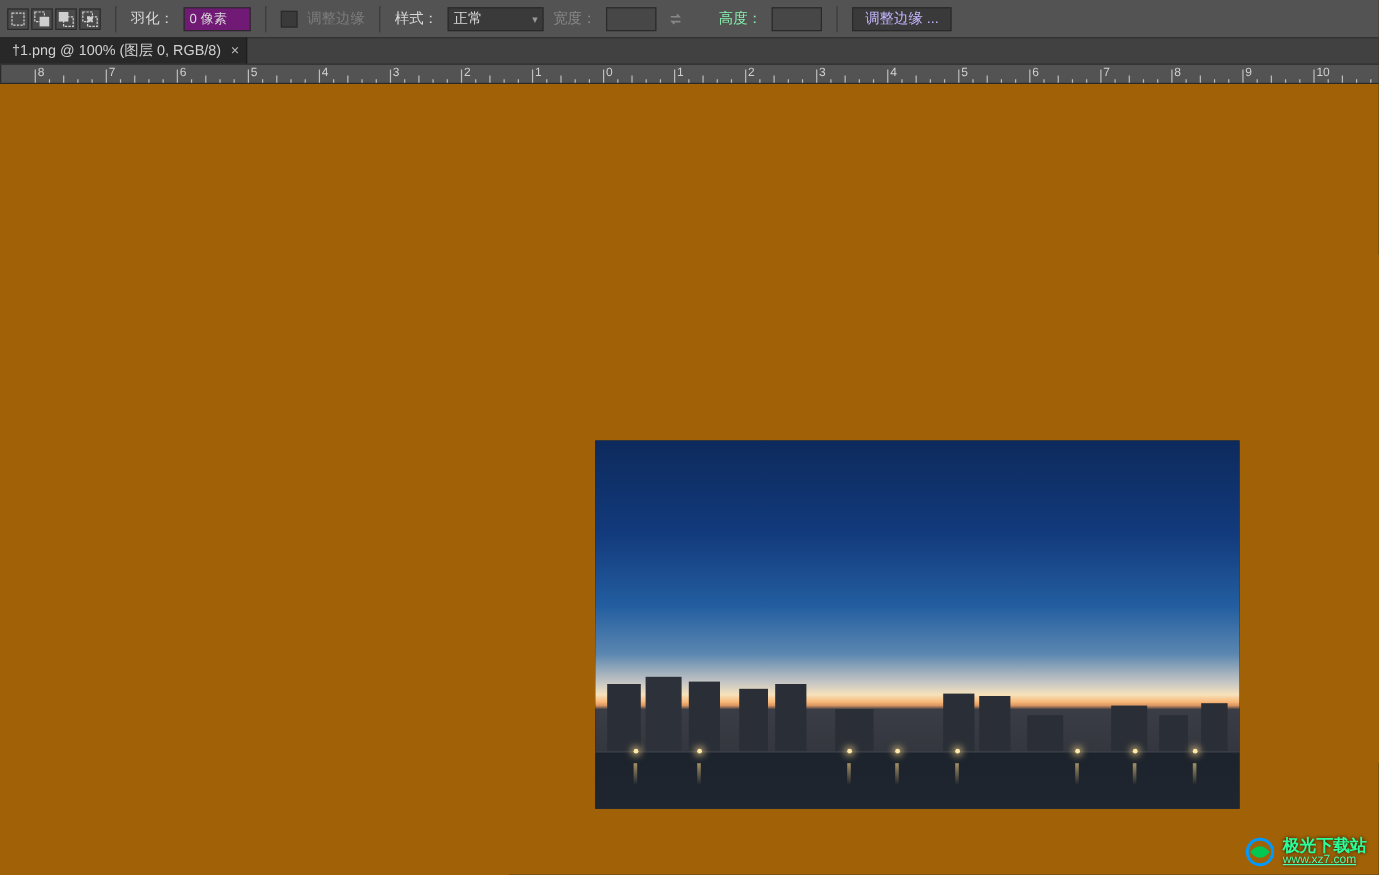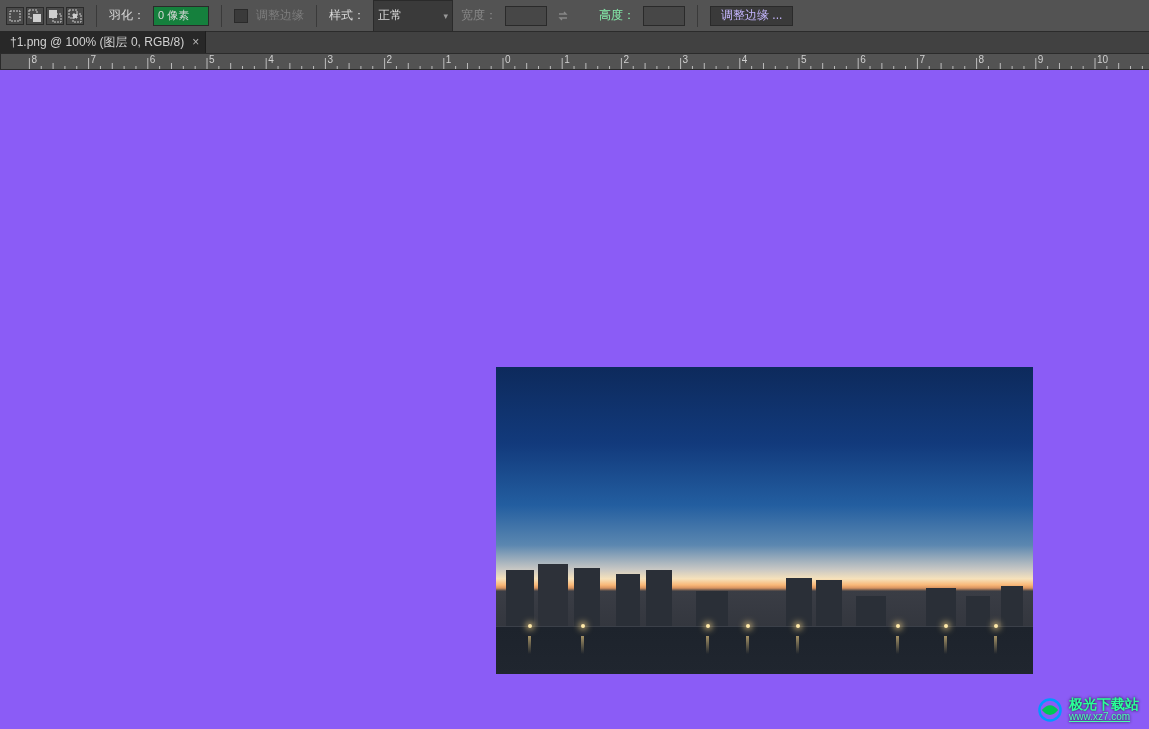--- a/index.html
+++ b/index.html
@@ -5,40 +5,40 @@
 * { margin:0; padding:0; box-sizing:border-box; font-family:"Microsoft YaHei",Arial,sans-serif; }
 body { width:1149px; height:729px; background:#282828; overflow:hidden; position:relative; }
 
 
 .options-bar { height:32px; background:#535353; display:flex; align-items:center; padding:0 6px; gap:8px; font-size:12px; color:#d9d9d9; border-bottom:1px solid #2b2b2b; }
 .marquee-group { display:flex; gap:2px; align-items:center; }
 .marquee-btn { width:18px; height:18px; border:1px solid #2b2b2b; background:#4a4a4a; display:flex; align-items:center; justify-content:center; cursor:pointer; }
 .marquee-btn svg { width:14px; height:14px; }
 .sep { width:1px; height:22px; background:#3a3a3a; margin:0 4px; }
 .label { color:#d9d9d9; font-size:12px; }
-.text-input { width:56px; height:20px; background:#15803d; border:1px solid #2a2a2a; color:#d9d9d9; font-size:11px; padding:0 4px; }
+.text-input { width:56px; height:20px; background:#701a75; border:1px solid #2a2a2a; color:#d9d9d9; font-size:11px; padding:0 4px; }
 .text-input.small { width:42px; }
 .checkbox { width:14px; height:14px; background:#3a3a3a; border:1px solid #2a2a2a; display:inline-block; }
-.dropdown { width:80px; height:32px; background:#3a3a3a; border:1px solid #2a2a2a; color:#d9d9d9; font-size:12px; display:flex; align-items:center; justify-content:space-between; padding:0 4px; cursor:pointer;}
+.dropdown { width:80px; height:20px; background:#3a3a3a; border:1px solid #2a2a2a; color:#d9d9d9; font-size:12px; display:flex; align-items:center; justify-content:space-between; padding:0 4px; cursor:pointer;}
 .dropdown .tri { font-size:9px; color:#999; }
 .swap-icon { width:16px; height:16px; color:#888; cursor:pointer; display:flex; align-items:center; justify-content:center; }
 .btn { height:20px; padding:0 10px; background:#3a3a3a; border:1px solid #2a2a2a; color:#c4b5fd; font-size:12px; display:flex; align-items:center; cursor:pointer; }
 
 
 .tab-row { height:22px; background:#414141; display:flex; align-items:flex-end; border-bottom:1px solid #2b2b2b; }
 .doc-tab { height:22px; padding:0 6px 0 10px; background:#282828; color:#d1d1d1; font-size:12px; display:flex; align-items:center; gap:8px; border-right:1px solid #1e1e1e; }
 .tab-close { font-size:12px; color:#b8b8b8; cursor:pointer; }
 
 
 .ruler-h { position:relative; height:16px; background:#535353; border-bottom:1px solid #2a2a2a; overflow:hidden; }
 .ruler-corner { position:absolute; left:0; top:0; width:0; height:16px; background:#535353; border-right:1px solid #2a2a2a; }
 .ruler-ticks { position:absolute; left:0; right:0; top:0; bottom:0; }
 
 
-.workspace { position:relative; width:100%; height:calc(729px - 32px - 22px - 16px); background:#8b5cf6; }
+.workspace { position:relative; width:100%; height:calc(729px - 32px - 22px - 16px); background:#a16207; }
 .canvas-image { position:absolute; left:496px; top:297px; width:537px; height:307px; background:#0b2040; overflow:hidden; }
 
 .sky { position:absolute; inset:0;
   background:linear-gradient(to bottom,
     #0d2a5c 0%,
     #123a7c 25%,
     #235ea0 45%,
     #5b87b0 58%,
     #c9c8c4 66%,
     #f6e2bb 69%,

